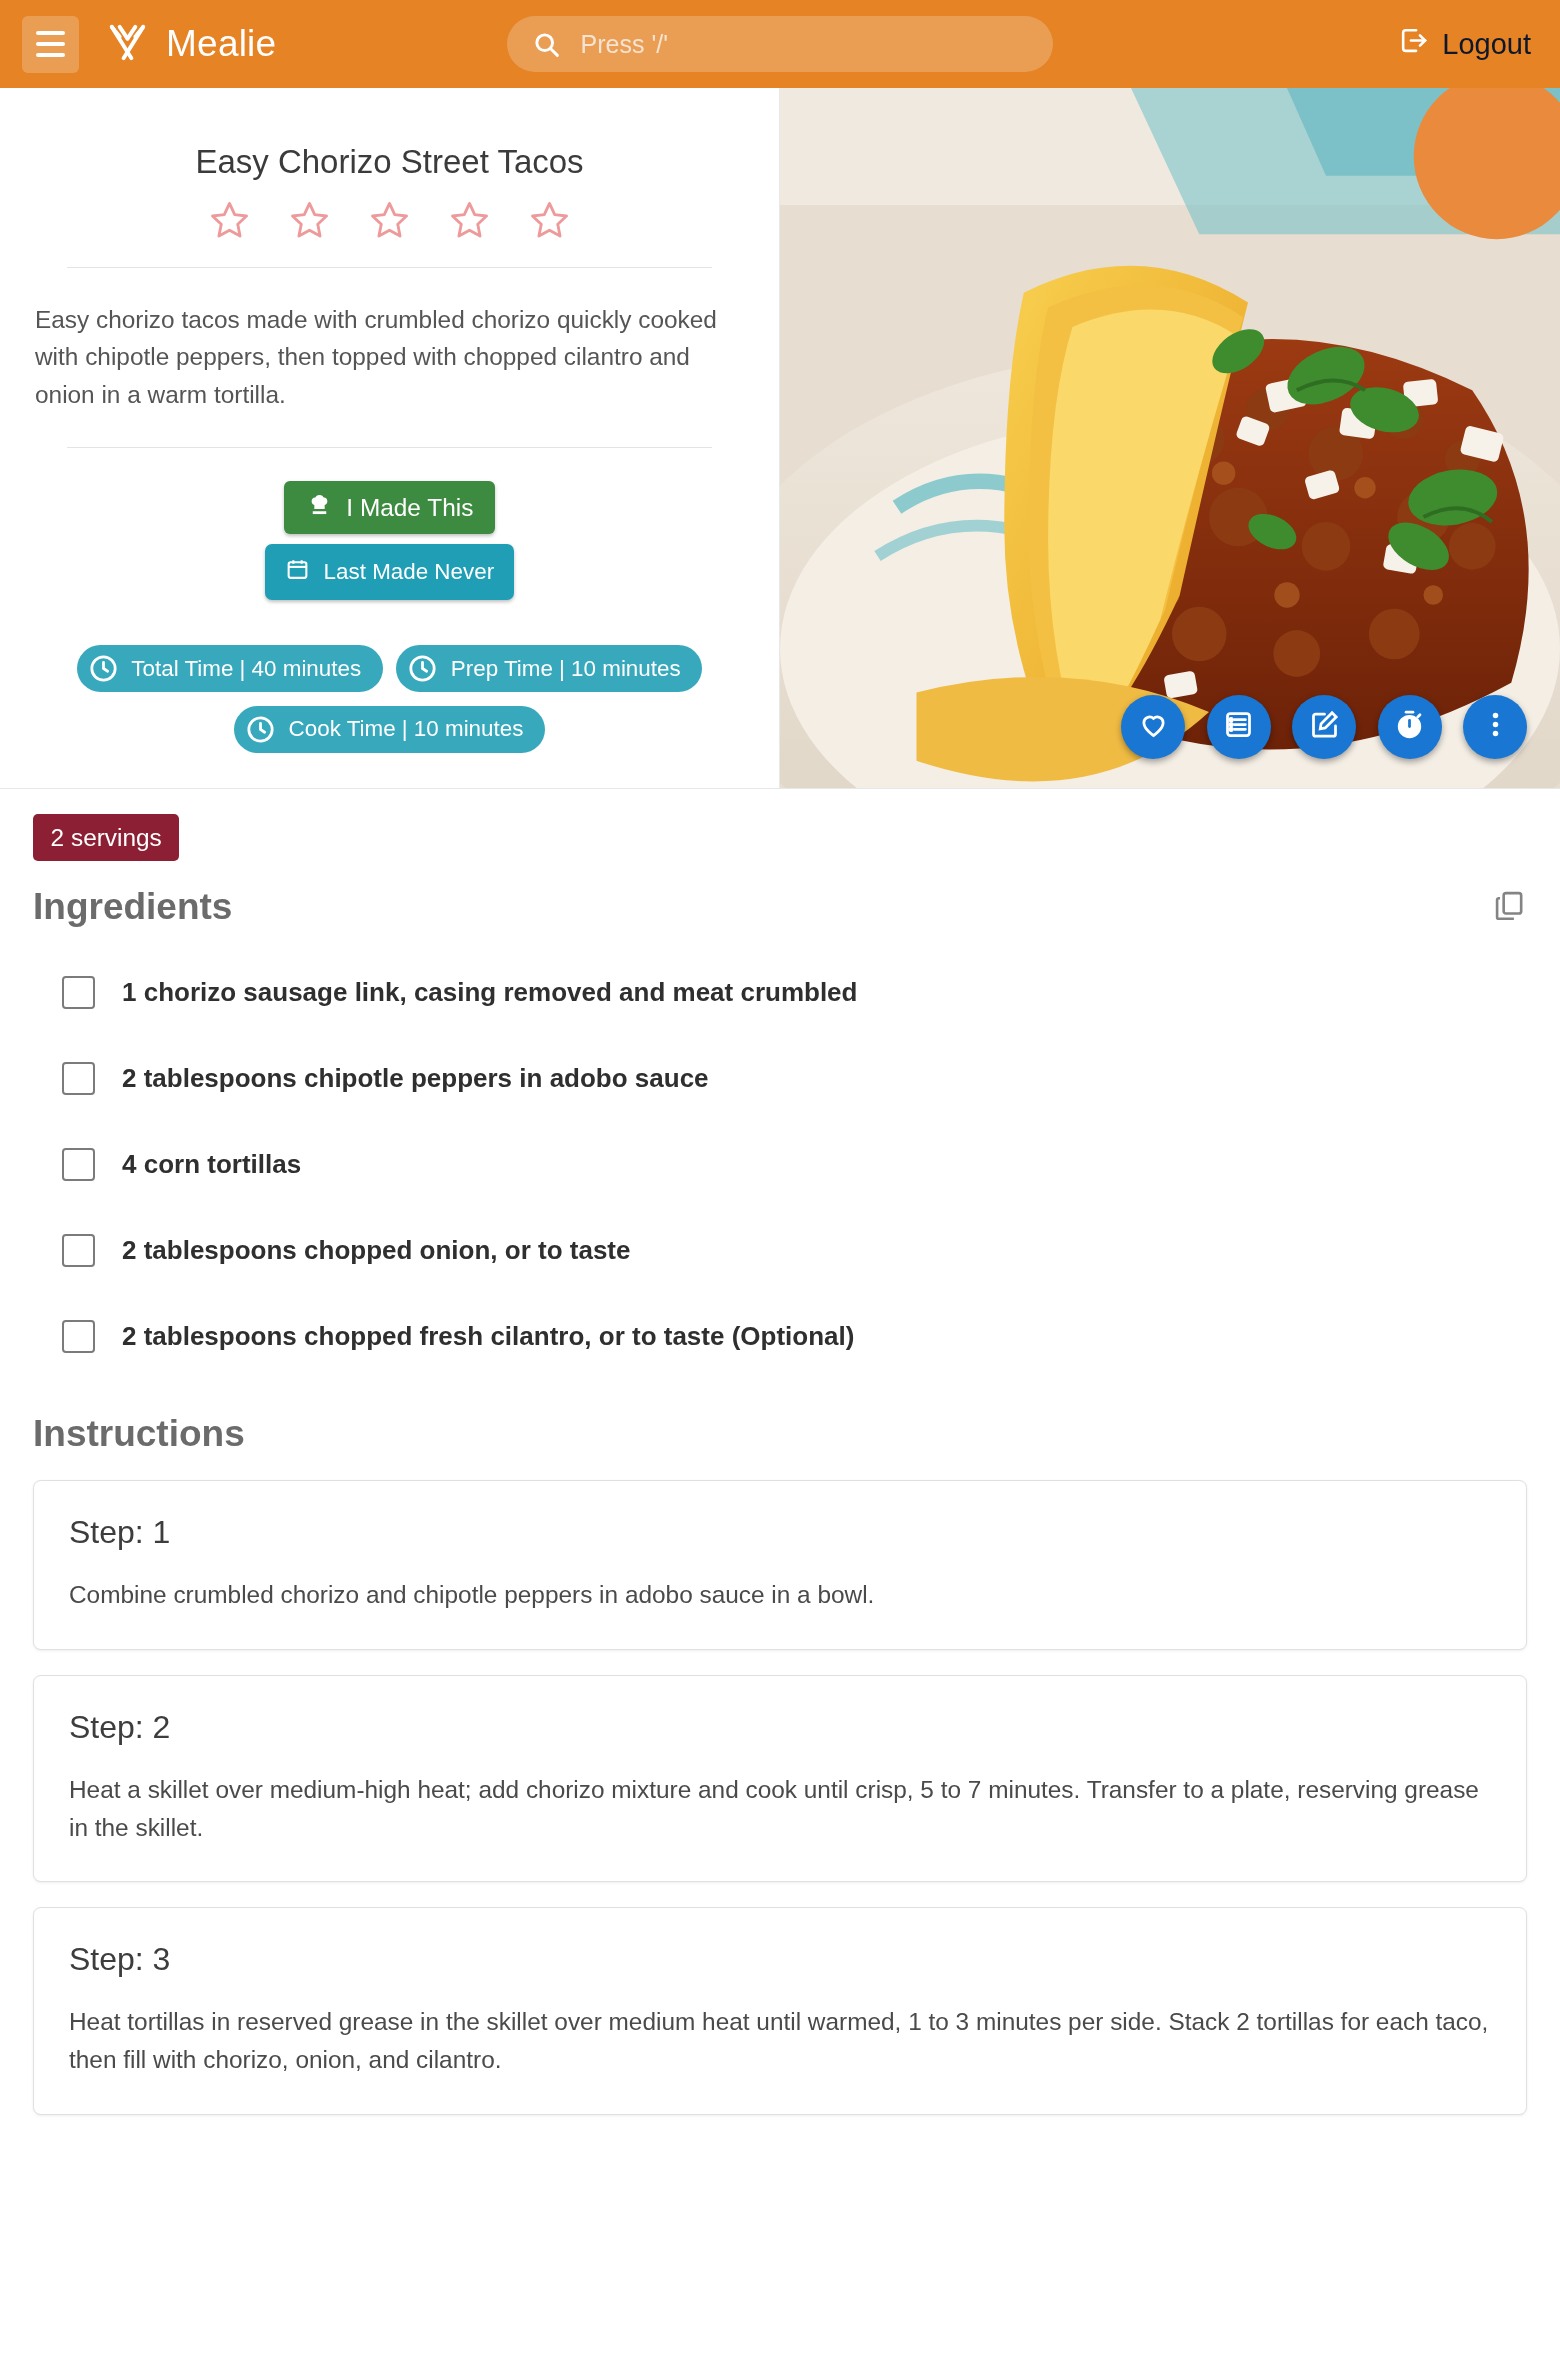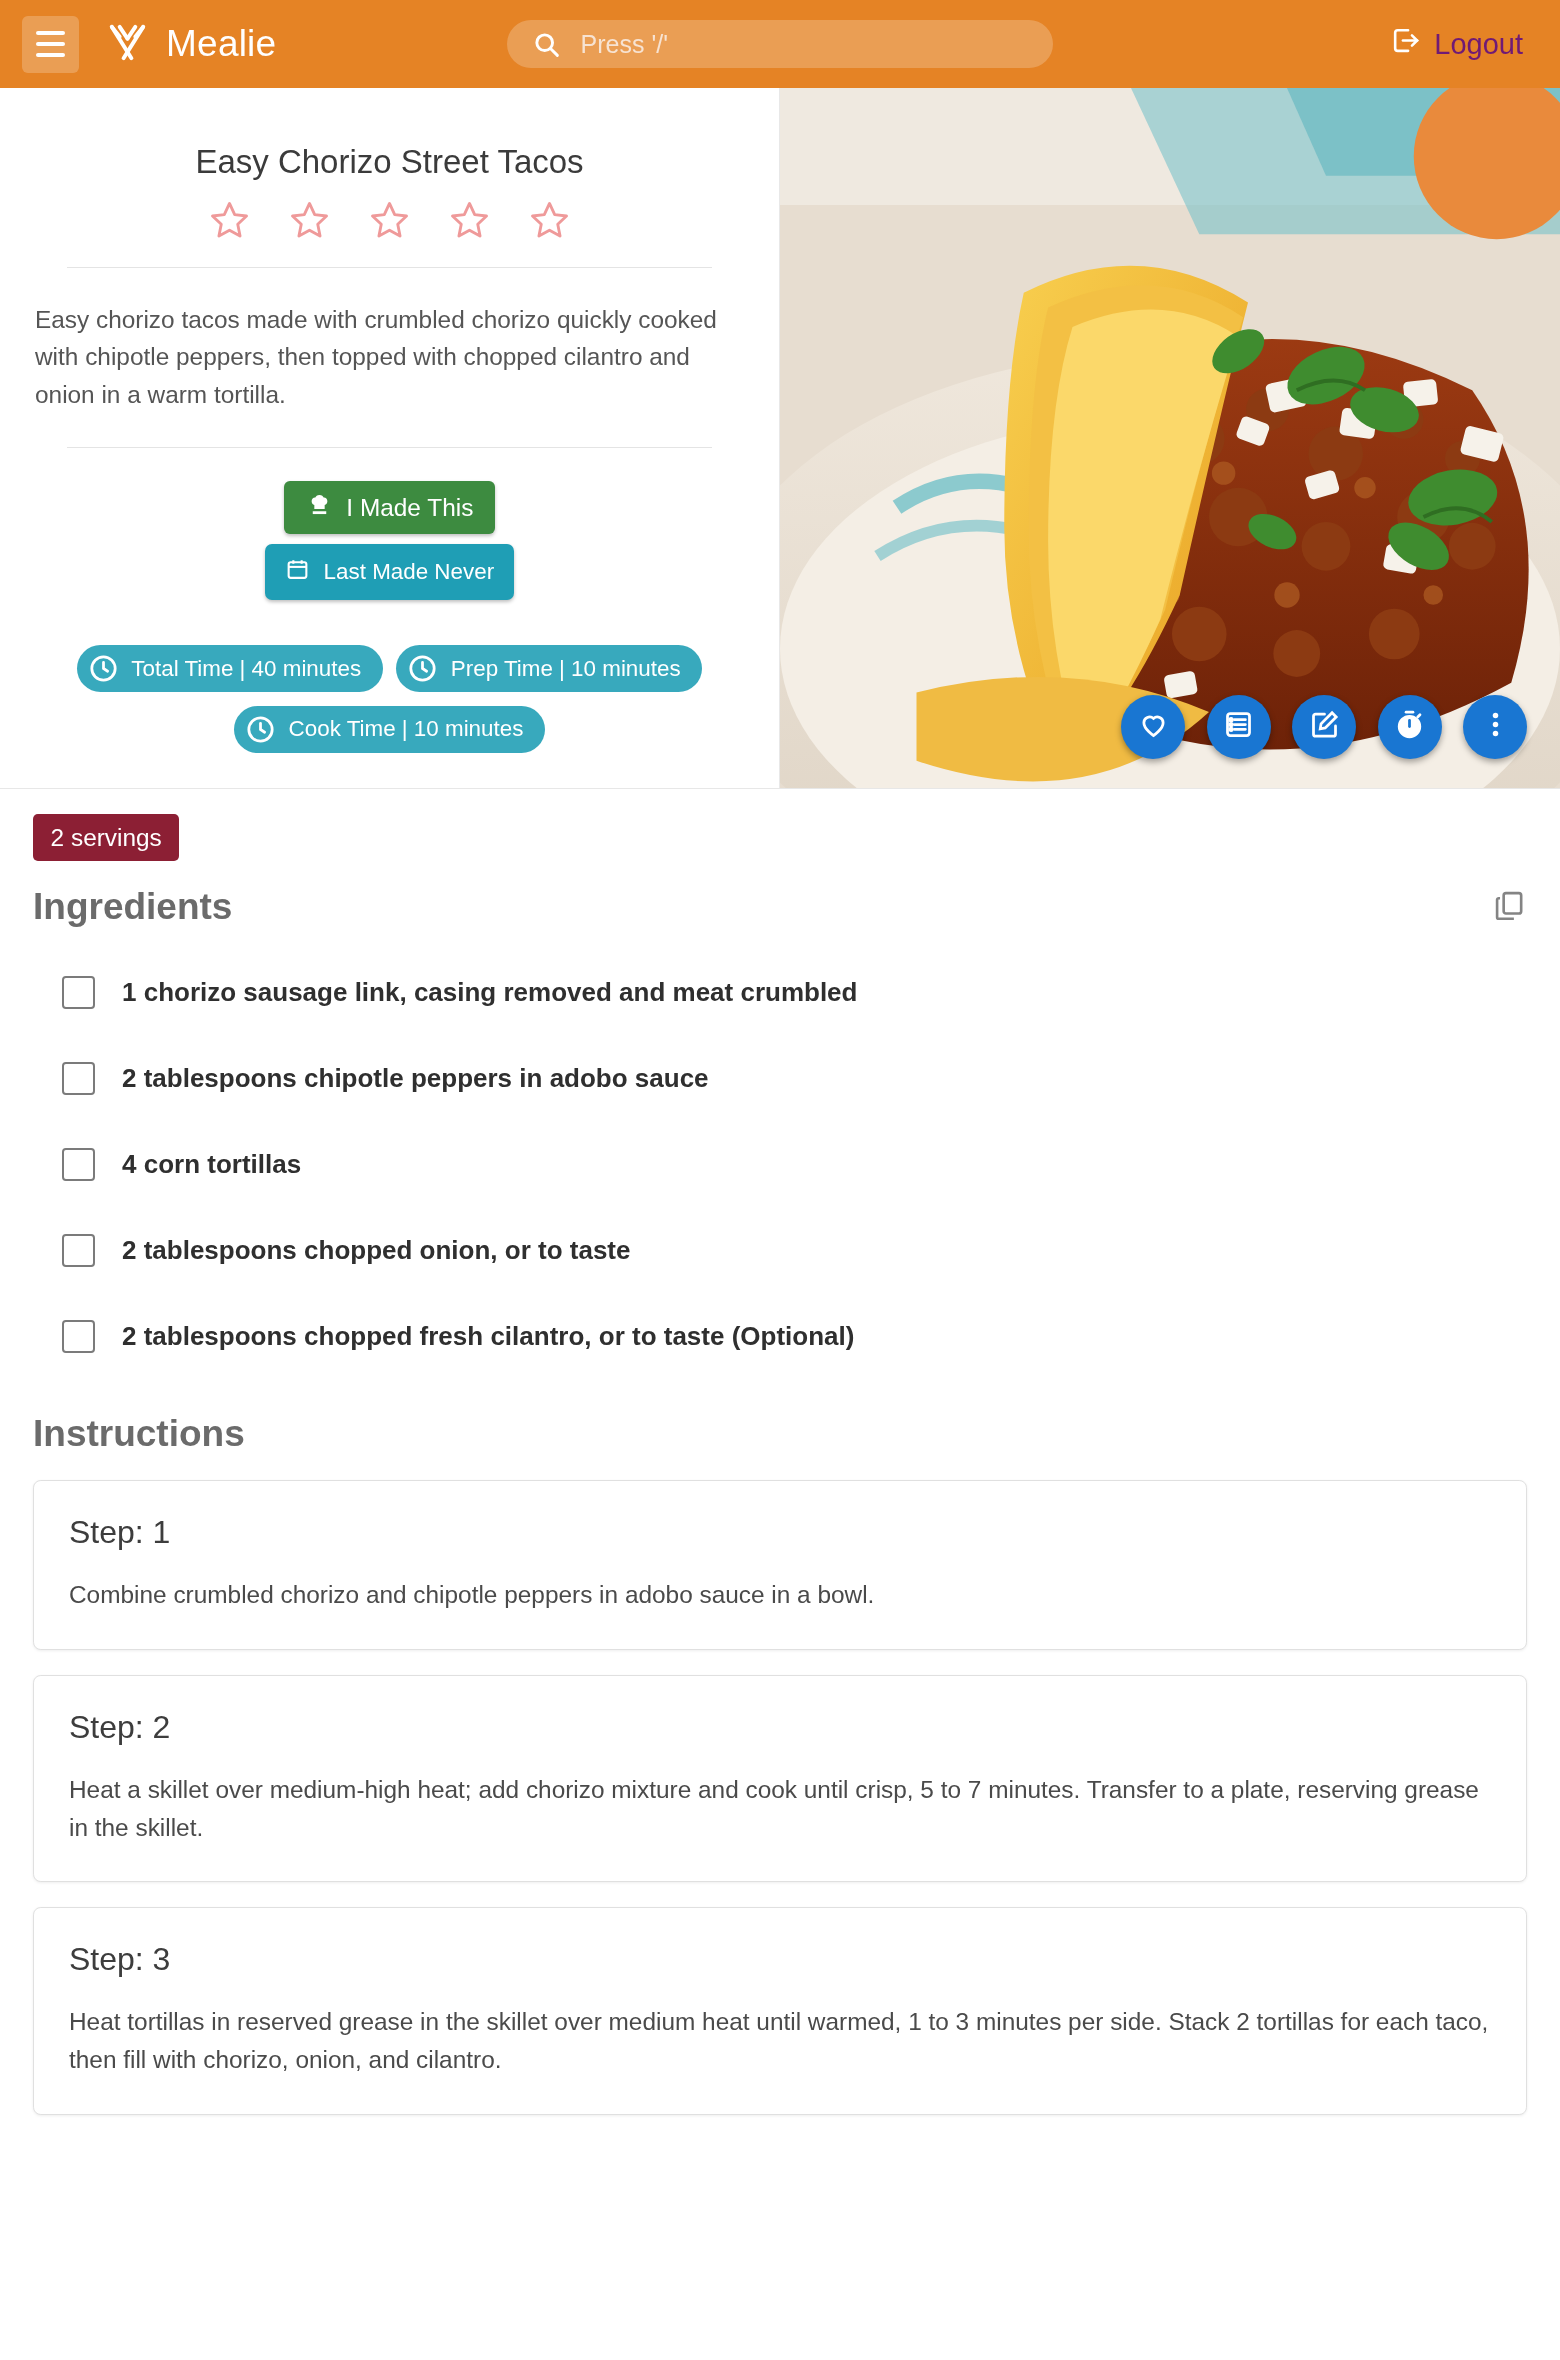--- a/index.html
+++ b/index.html
@@ -46,21 +46,21 @@
     margin-left: 15.6px;
     color: #ffffff;
     letter-spacing: 0.2px;
     white-space: nowrap;
   }
   .searchbox {
     position: absolute;
     left: 780px;
     transform: translateX(-50%);
     width: 546px;
-    height: 48px;
+    height: 56px;
     background: rgba(255,255,255,0.22);
     border-radius: 30px;
     display: flex;
     align-items: center;
     padding: 0 25px;
     cursor: text;
   }
   .searchbox .magnifier { flex: 0 0 auto; display:flex; align-items:center; }
   .search-input {
     background: transparent;
@@ -68,23 +68,23 @@
     outline: none;
     color: #ffffff;
     font-size: 25px;
     margin-left: 17.6px;
     width: 100%;
     font-family: "Liberation Sans", sans-serif;
   }
   .search-input::placeholder { color: #f7e3d2; opacity: 1; }
   .logout {
     position: absolute;
-    right: 37px;
+    right: 29px;
     display: flex; align-items: center; gap: 13.7px;
-    font-size: 29px; color: #701a75; cursor: pointer;
+    font-size: 29px; color: #0f172a; cursor: pointer;
   }
 
   
   .hero {
     display: flex;
     width: 1560px;
     background: #ffffff;
     border-bottom: 1px solid #e7e7e7;
   }
   .hero-left {

